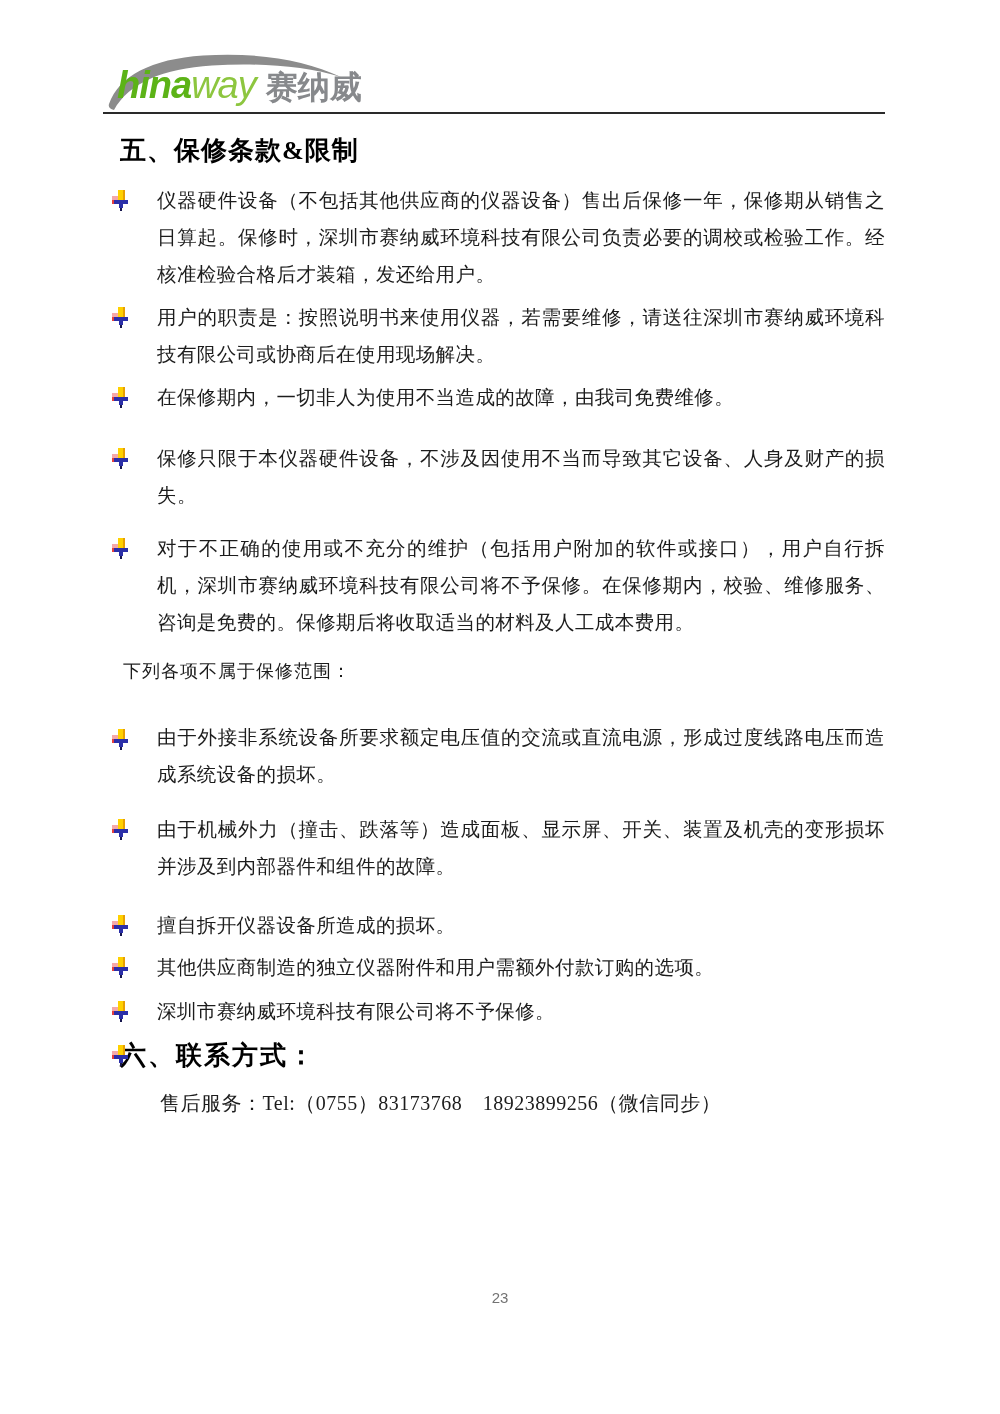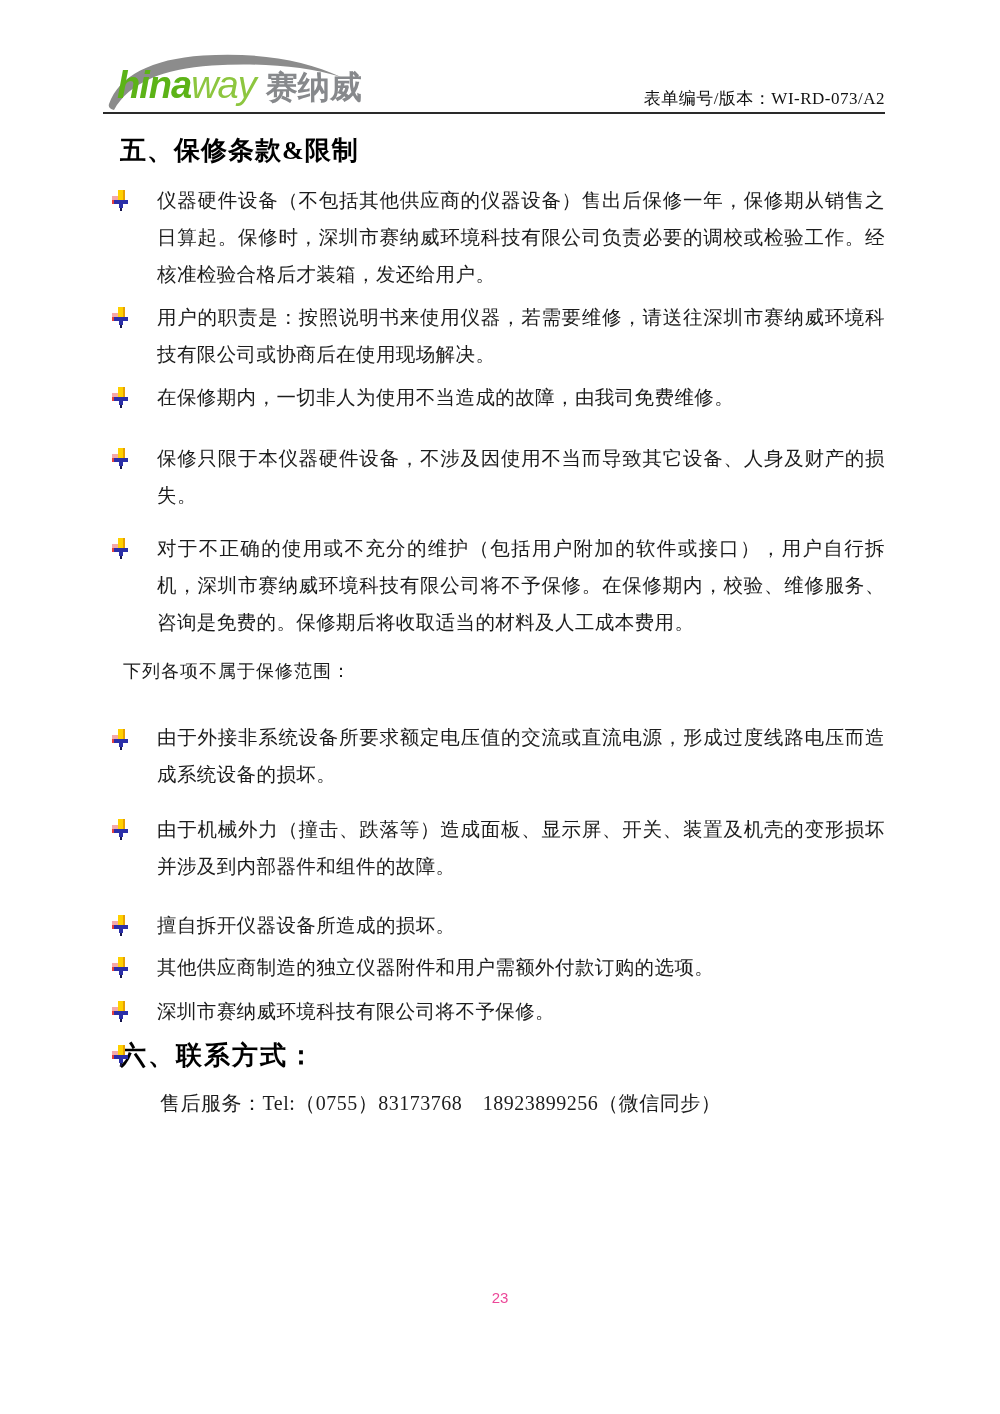--- a/index.html
+++ b/index.html
@@ -47,40 +47,39 @@
   ul.list-b li:nth-child(3) { margin-bottom:5px; }
   ul.list-b li:nth-child(4) { margin-bottom:7px; }
   ul.list-b li:nth-child(5) { margin-bottom:5px; }
   ul.list-b li:nth-child(6) { margin-bottom:7px; }
 
   
   .contact-line { margin:17px 0 0 57px; font-size:20px; letter-spacing:0.5px; }
 
   
   .page-number { position:absolute; left:0; right:0; bottom:108px; text-align:center;
-                 font-family:"Liberation Sans","DejaVu Sans",sans-serif; font-size:15px; color:#ec4899; }
+                 font-family:"Liberation Sans","DejaVu Sans",sans-serif; font-size:15px; color:#737373; }
 </style>
 </head>
 <body>
 
 <div class="page">
   <div class="content">
 
     <header>
       <div class="logo">
         <svg class="swoosh" width="250" height="62" viewBox="0 0 250 62" aria-hidden="true">
           <path d="M10 52 C 20 24, 52 7, 104 3.5 C 158 0, 206 8, 242 25
                    C 206 14, 160 10.5, 113 13.5 C 64 16.5, 30 31, 15 58
                    C 11 57, 9 55, 10 52 Z" fill="#8c8c8c"></path>
         </svg>
         <div class="logo-text">
           <span class="logo-hina">hina</span><span class="logo-way">way</span><span class="logo-cjk">赛纳威</span>
         </div>
       </div>
-      <div class="form-code">表单编号/版本：WI-RD-073/A2</div>
     </header>
 
     <div class="rule"></div>
 
     <h1 class="h-warranty">五、保修条款&amp;限制</h1>
 
     <ul class="bullets list-a">
         <li><span class="bullet-icon">
             <svg width="17" height="22" viewBox="0 0 17 22" aria-hidden="true">
               <rect x="0" y="6" width="7" height="4" fill="#f5a9a9"></rect>

